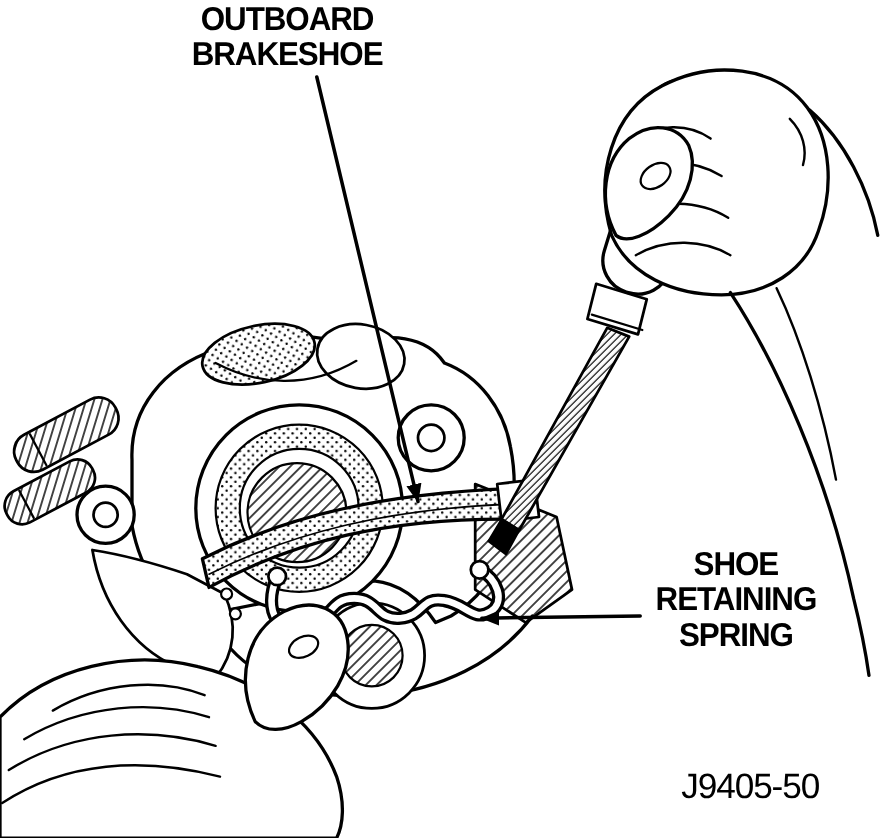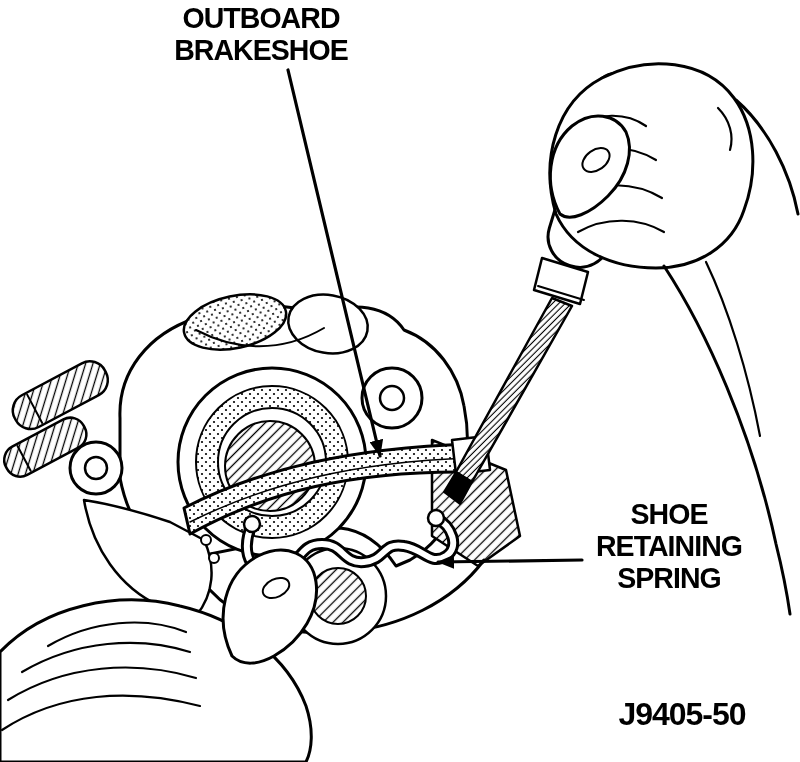--- a/index.html
+++ b/index.html
@@ -32,21 +32,21 @@
     transform: scaleX(0.95);
     transform-origin: center top;
   }
   .callout.outboard { left: 130px; top: 2px;  width: 262px; }
   .callout.spring   { left: 566px; top: 498px; width: 206px; }
   .fig-number {
     position: absolute;
     left: 592px;
     top: 696px;
     width: 180px;
-    font-weight: bold;
+    font-weight: normal;
     font-size: 32px;
     letter-spacing: -1px;
     color: #000;
     text-align: center;
     white-space: nowrap;
   }
 </style>
 </head>
 <body>
 

